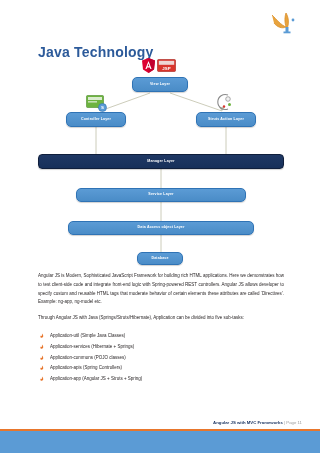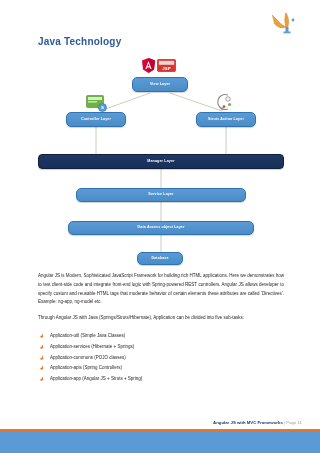--- a/index.html
+++ b/index.html
@@ -29,22 +29,22 @@
     right: 18px;
     width: 34px;
     height: 26px;
   }
   .logo svg { display: block; }
 
   
   .page-title {
     position: absolute;
     left: 38px;
-    top: 36px;
-    font-size: 10px;
+    top: 44px;
+    font-size: 14px;
     font-weight: bold;
     color: #2c5a9a;
     letter-spacing: .2px;
   }
 
   
   .diagram {
     position: absolute;
     left: 0;
     top: 55px;

